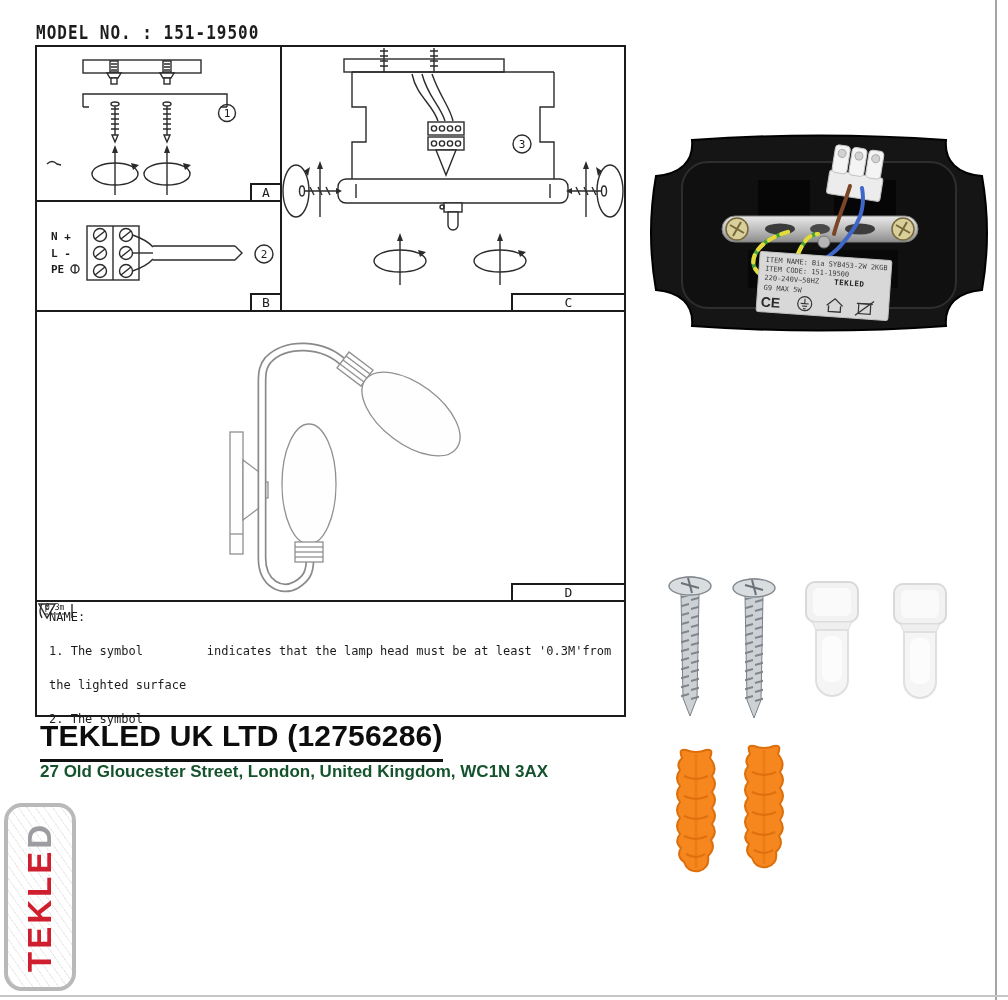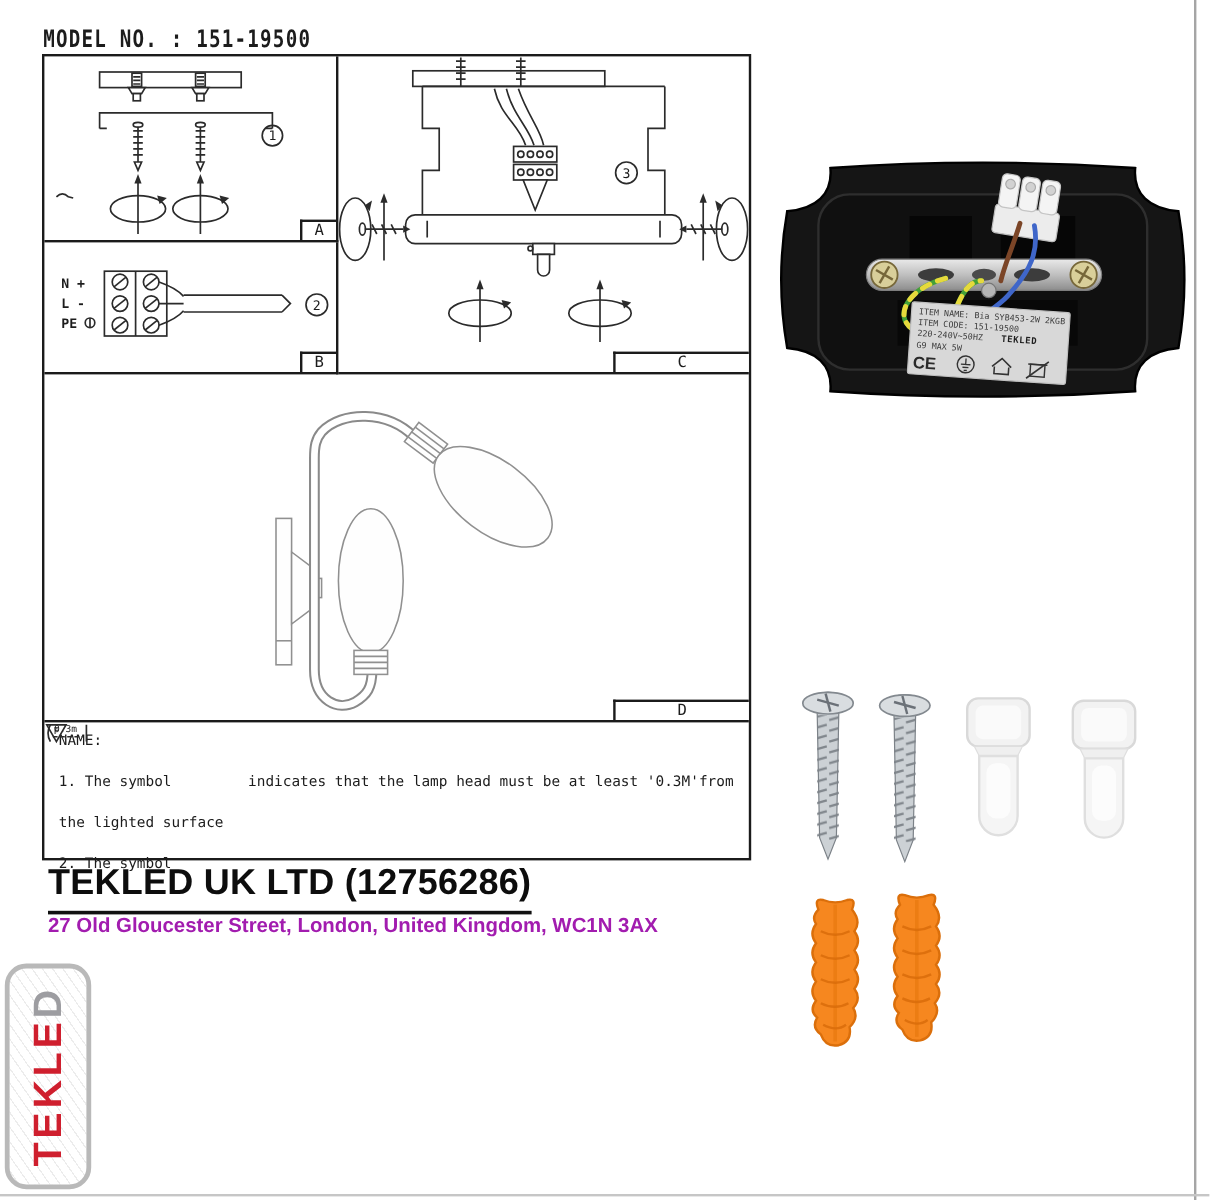--- a/index.html
+++ b/index.html
@@ -36,21 +36,21 @@
   
   #cellNotes{font-size:12px;line-height:17px;}
   .note-row{display:flex;align-items:center;white-space:pre;}
   .note-sym{display:inline-block;margin:0 3px;}
 
   
   #company-name{left:40px;top:719px;font-family:"Liberation Sans",sans-serif;font-weight:bold;
                 font-size:30px;color:#0d0d0d;border-bottom:3px solid #111;padding-bottom:6px;
                 letter-spacing:0.2px;white-space:nowrap;}
   #company-address{left:40px;top:762px;font-family:"Liberation Sans",sans-serif;font-weight:bold;
-                   font-size:17px;color:#a21caf;white-space:nowrap;}
+                   font-size:17px;color:#14532d;white-space:nowrap;}
 
   
   #logo-box{left:4px;top:803px;width:64px;height:180px;border:4px solid #b9b9b9;border-radius:18px;
             background:
               repeating-linear-gradient(55deg,#ffffff 0 6px,#ececec 6px 7px),
               repeating-linear-gradient(-38deg,rgba(255,255,255,0) 0 8px,rgba(220,220,224,.55) 8px 9px),
               #fdfdfd;
             overflow:hidden;}
   #logo-text{position:absolute;left:50%;top:50%;transform:translate(-50%,-50%) rotate(-90deg);
              font-family:"Liberation Sans",sans-serif;font-weight:bold;font-size:33px;

